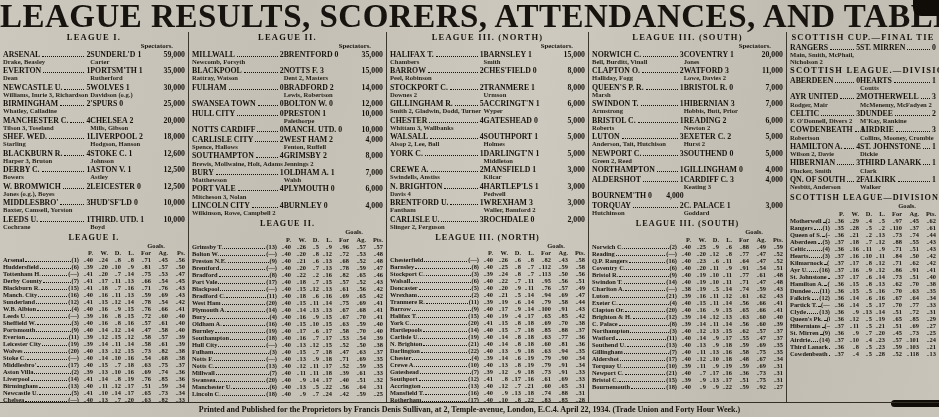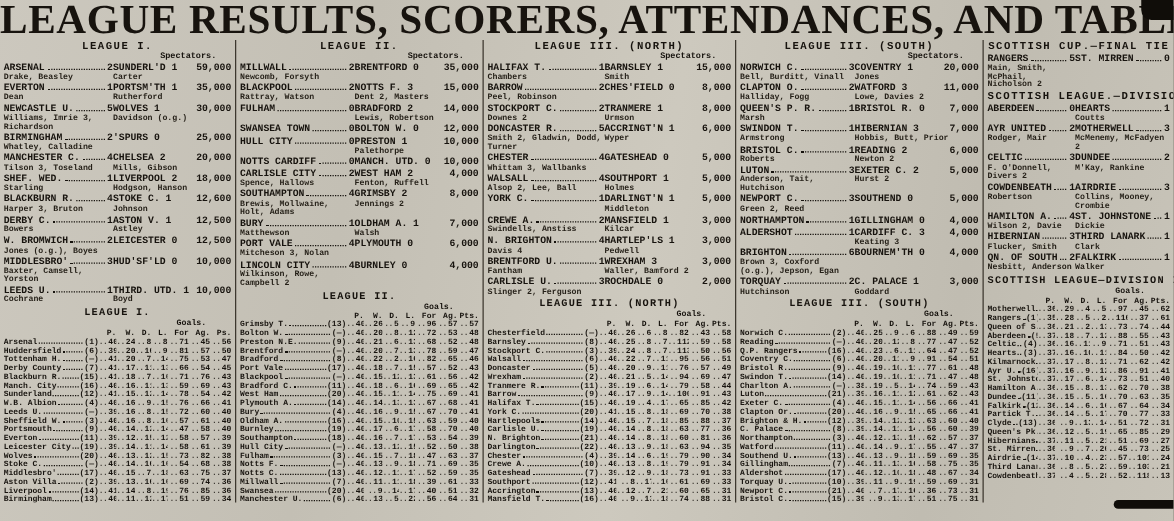--- a/index.html
+++ b/index.html
@@ -3,21 +3,21 @@
 <meta charset="utf-8">
 <style>
   html,body{margin:0;padding:0;background:#7d786e;}
   .page{position:relative;width:939px;height:417px;margin:0 auto;overflow:hidden;
         background:linear-gradient(100deg,#ccc8be 0%,#c3bfb4 30%,#cdc9be 55%,#c0bcb1 80%,#c8c4b9 100%);
         color:#17130e;font-family:"Liberation Serif",serif;}
   .masthead{font-weight:700;font-size:33px;line-height:30px;text-align:center;letter-spacing:.5px;
             padding-top:1px;white-space:nowrap;}
   .cols{position:absolute;top:32px;left:0;right:0;bottom:15px;display:grid;
         grid-template-columns:188fr 198fr 202fr 198fr 153fr;}
-  .col{border-left:1px solid #3c372e;padding:0 3px;overflow:hidden;font-family:Liberation Mono, monospace;}
+  .col{border-left:1px solid #3c372e;padding:0 3px;overflow:hidden;}
   .col:first-child{border-left:none;}
   .sec-h{font-weight:700;font-size:8.5px;line-height:10px;letter-spacing:1.2px;text-align:center;white-space:nowrap;}
   .spect{font-weight:700;font-size:6.8px;line-height:7px;text-align:right;padding-right:12px;}
   .res{display:grid;grid-template-columns:48% 52%;margin-top:1.5px;}
   .res .half{min-width:0;}
   .nm{display:flex;align-items:baseline;font-weight:700;font-size:7.8px;line-height:8.2px;white-space:nowrap;}
   .nm .lead{flex:1;border-bottom:1px dotted #17130e;margin:0 2px 2px 2px;min-width:4px;}
   .nm .score{font-weight:700;}
   .nm .att{margin-left:auto;padding-left:4px;}
   .sc{font-weight:700;font-size:6.6px;line-height:6.8px;color:#241f17;}
@@ -1146,21 +1146,21 @@
                 <span>&nbsp;</span>
                 <span class="score">1</span>
                 <span class="att">8,000</span>
               </div>
               <div class="sc">Urmson</div>
             </div>
           </div>
           <div class="res">
             <div class="half">
               <div class="nm">
-                <span>DONCASTER R.</span>
+                <span>GILLINGHAM R.</span>
                 <span class="lead"></span>
                 <span class="score">5</span>
               </div>
               <div class="sc">Smith 2, Gladwin, Dodd, Turner</div>
             </div>
             <div class="half">
               <div class="nm">
                 <span>ACCRINGT'N</span>
                 <span>&nbsp;</span>
                 <span class="score">1</span>
@@ -1775,28 +1775,20 @@
                 <span>&nbsp;</span>
                 <span class="score">3</span>
                 <span class="att">4,000</span>
               </div>
               <div class="sc">Keating 3</div>
             </div>
           </div>
           <div class="res">
             <div class="half">
               <div class="nm">
-                <span>BRIGHTON</span>
-                <span class="lead"></span>
-                <span class="score">6</span>
-              </div>
-              <div class="sc">Brown 3, Coxford (o.g.), Jepson, Egan</div>
-            </div>
-            <div class="half">
-              <div class="nm">
                 <span>BOURNEM'TH</span>
                 <span>&nbsp;</span>
                 <span class="score">0</span>
                 <span class="att">4,000</span>
               </div>
             </div>
           </div>
           <div class="res">
             <div class="half">
               <div class="nm">
@@ -2562,13 +2554,14 @@
             <span class="n">5</span>
             <span class="n">28</span>
             <span class="n">52</span>
             <span class="n">118</span>
             <span class="n">13</span>
           </div>
         </div>
       </section>
   </div>
   <div class="smear-br"></div>
+  <div class="footer">Printed and Published for the Proprietors by Francis Denis Sullivan, at 2, Temple-avenue, London, E.C.4.  April 22, 1934.  (Trade Union and Forty Hour Week.)</div>
 </div>
 
 </body></html>

